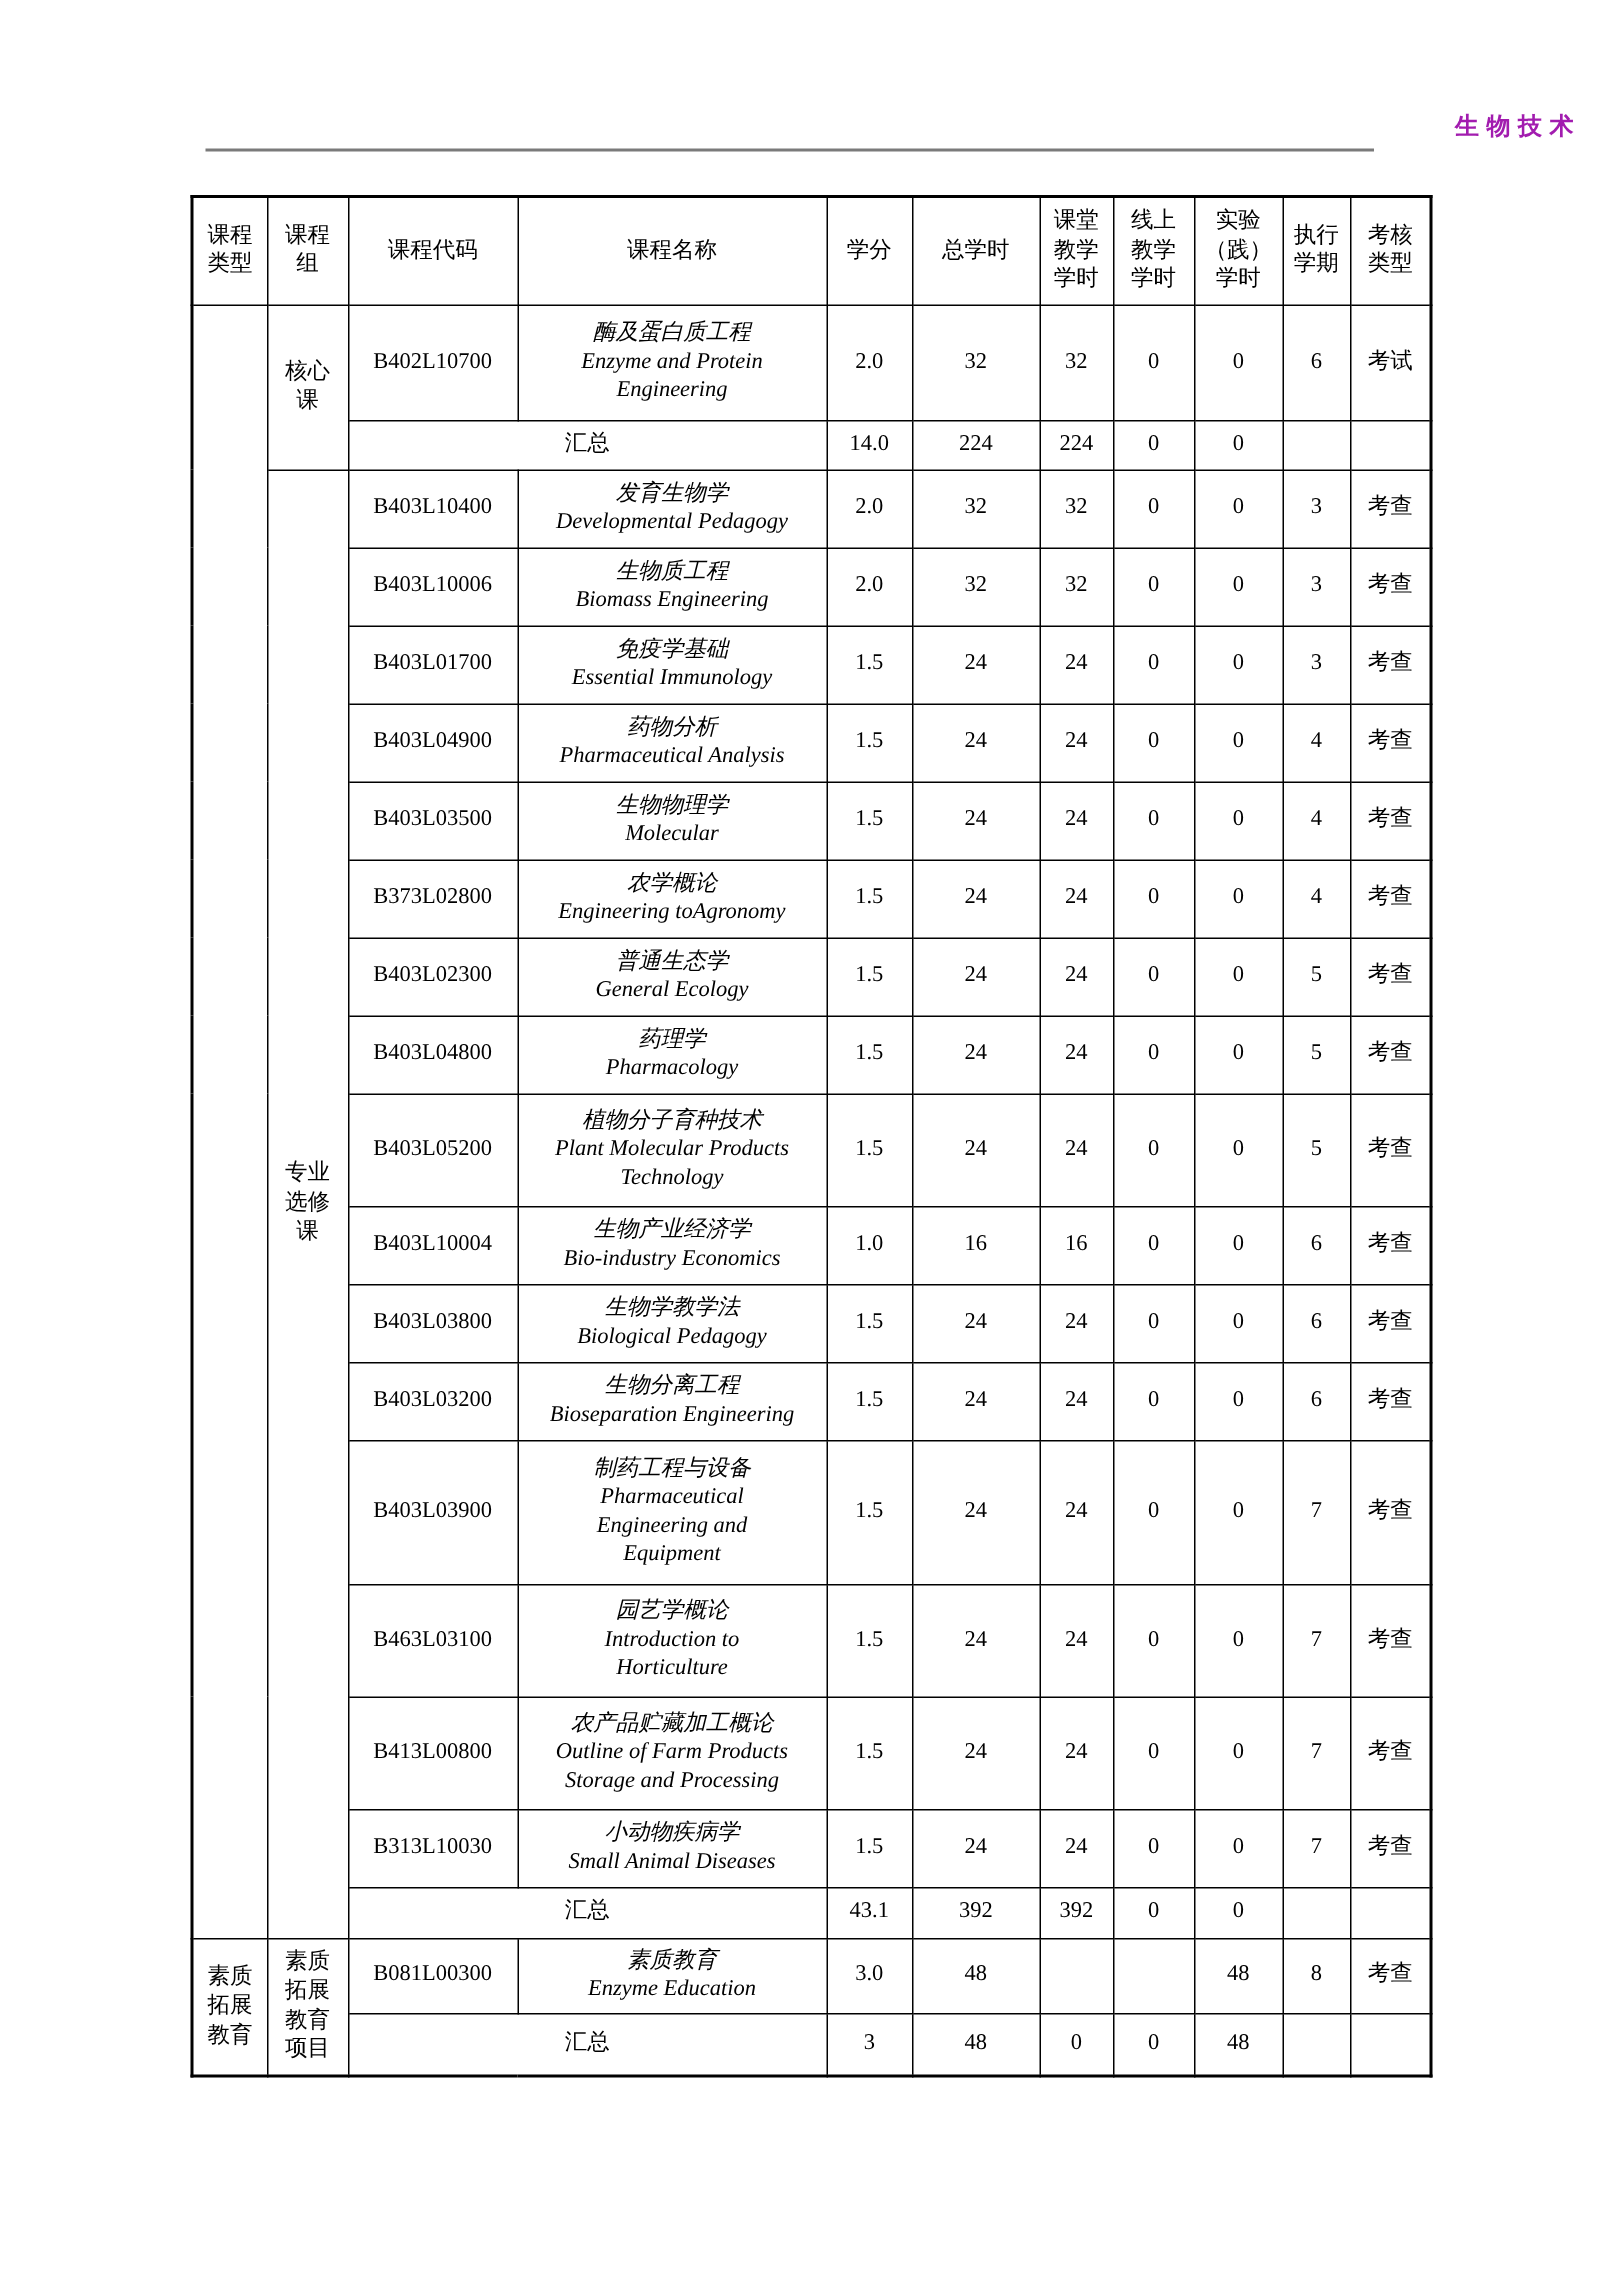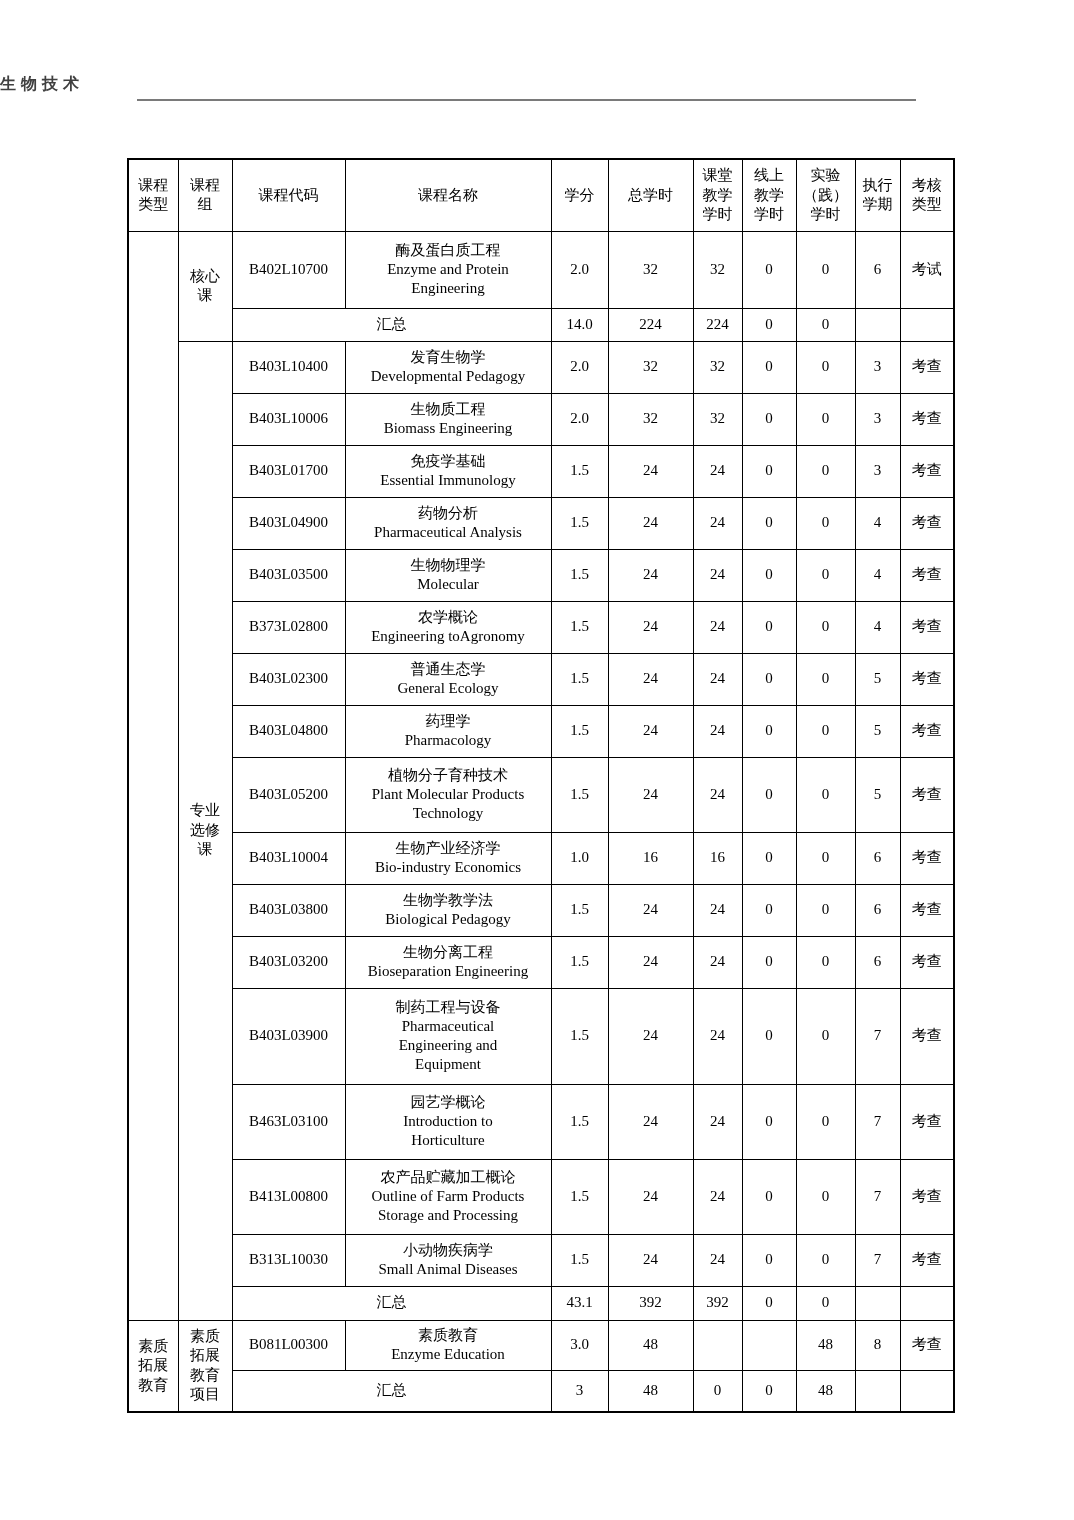--- a/index.html
+++ b/index.html
@@ -1,53 +1,52 @@
 <!DOCTYPE html>
 <html><head>
 <meta charset="utf-8">
 <style>
   html,body{margin:0;padding:0;}
   body{
     width:1074px;height:1520px;position:relative;background:#ffffff;color:#000;
     font-family:"Liberation Serif","DejaVu Serif",serif;
   }
   .page-title{
-    position:absolute;top:74px;left:0;width:1054px;text-align:left;
-    font-size:16px;font-weight:bold;letter-spacing:5px;color:#404040;
+    position:absolute;top:74px;left:0;width:1054px;text-align:right;
+    font-size:16px;font-weight:bold;letter-spacing:5px;color:#a21caf;
   }
   .title-rule{
     position:absolute;top:99px;left:137px;width:779px;height:0;
     border-top:2px solid #7a7a7a;
   }
   table.curriculum{
     position:absolute;left:127px;top:130px;
     border-collapse:collapse;table-layout:fixed;
     border:2px solid #000;
     font-size:15px;
-    margin-top:28px;
   }
   .curriculum col.c-type{width:50px}
   .curriculum col.c-group{width:54px}
   .curriculum col.c-code{width:113px}
   .curriculum col.c-name{width:206px}
   .curriculum col.c-credit{width:57px}
   .curriculum col.c-total{width:85px}
   .curriculum col.c-class{width:49px}
   .curriculum col.c-online{width:54px}
   .curriculum col.c-lab{width:59px}
   .curriculum col.c-term{width:45px}
   .curriculum col.c-assess{width:54px}
   .curriculum th,.curriculum td{
     border:1px solid #000;text-align:center;vertical-align:middle;
     padding:0 2px;font-weight:normal;line-height:1.3;
     overflow:hidden;
   }
   .curriculum th{white-space:pre-line;font-size:15px;}
   td.typ,td.grp{white-space:pre-line;}
-  td.name .en,td.name .zh{white-space:pre-line;line-height:1.28;}
+  td.name .en,td.name .zh{white-space:pre-line;line-height:1.28;font-style:italic;}
   tr.hdr{height:72px}
   tr.h77{height:77px}
   tr.h52{height:52px}
   tr.h75{height:75px}
   tr.h96{height:96px}
   tr.h50{height:50px}
   tr.sum1{height:33px}
   tr.sum2{height:34px}
   tr.sum3{height:42px}
   tr.sum td{font-weight:normal;}

